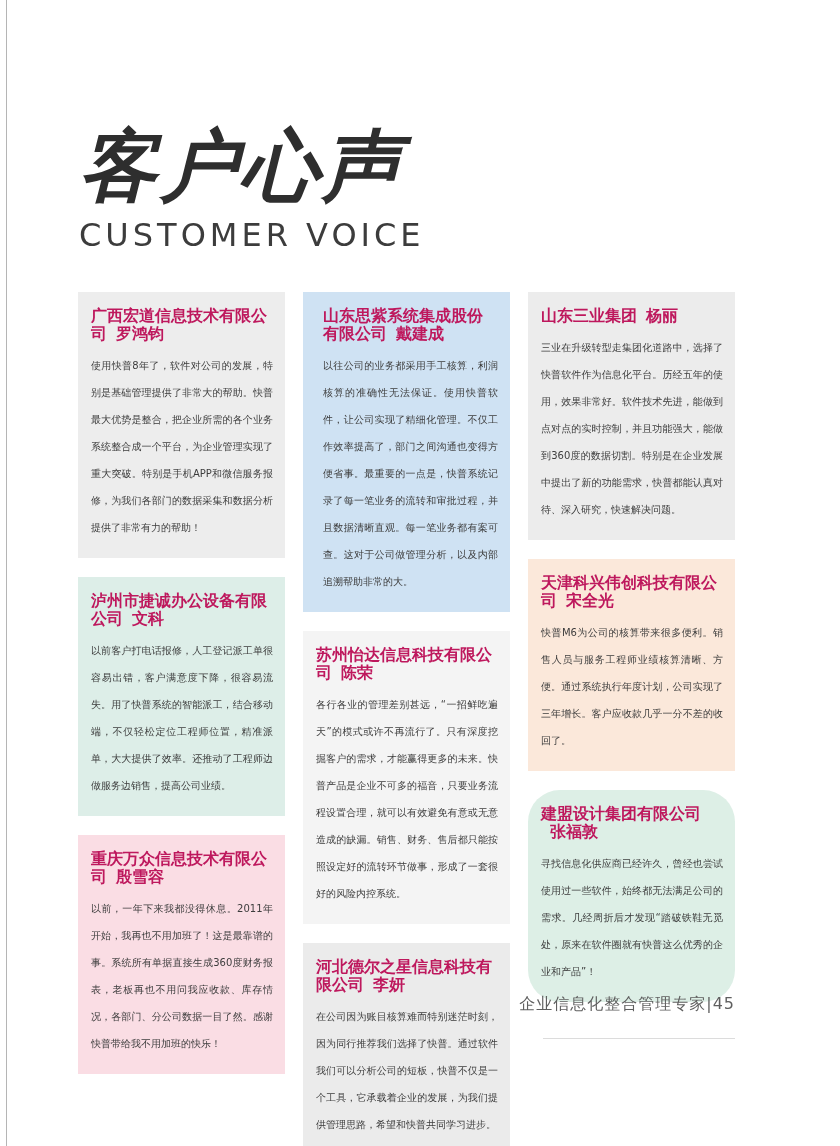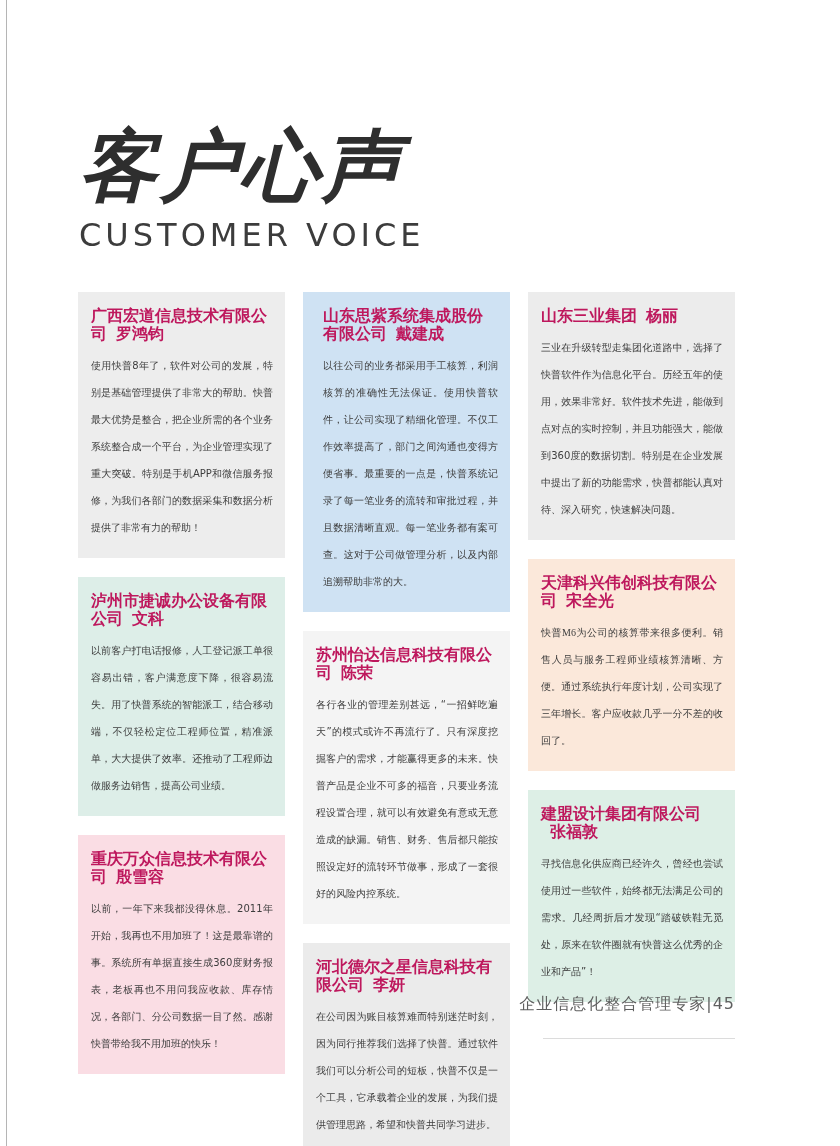--- a/index.html
+++ b/index.html
@@ -135,27 +135,27 @@
       </div>
     </div>
 
     <div class="col">
       <div class="card" style="background-color: rgb(236, 236, 236);">
         <div class="card-title">
           <span>山东三业集团</span><span class="person">杨丽</span>
         </div>
         <p class="card-body">三业在升级转型走集团化道路中，选择了快普软件作为信息化平台。历经五年的使用，效果非常好。软件技术先进，能做到点对点的实时控制，并且功能强大，能做到360度的数据切割。特别是在企业发展中提出了新的功能需求，快普都能认真对待、深入研究，快速解决问题。</p>
       </div>
-      <div class="card" style="background-color: rgb(251, 232, 218); font-family: Liberation Serif, serif;">
+      <div class="card" style="background-color: rgb(251, 232, 218);">
         <div class="card-title">
           <span>天津科兴伟创科技有限公司</span><span class="person">宋全光</span>
         </div>
         <p class="card-body">快普M6为公司的核算带来很多便利。销售人员与服务工程师业绩核算清晰、方便。通过系统执行年度计划，公司实现了三年增长。客户应收款几乎一分不差的收回了。</p>
       </div>
-      <div class="card" style="background-color: rgb(221, 239, 230);">
+      <div class="card" style="background-color: rgb(221, 239, 230); border-radius: 32px;">
         <div class="card-title">
           <span>建盟设计集团有限公司</span><span class="person">张福敦</span>
         </div>
         <p class="card-body">寻找信息化供应商已经许久，曾经也尝试使用过一些软件，始终都无法满足公司的需求。几经周折后才发现“踏破铁鞋无觅处，原来在软件圈就有快普这么优秀的企业和产品”！</p>
       </div>
     </div>
 
   </div>
 
   <div class="footer-line"></div>

